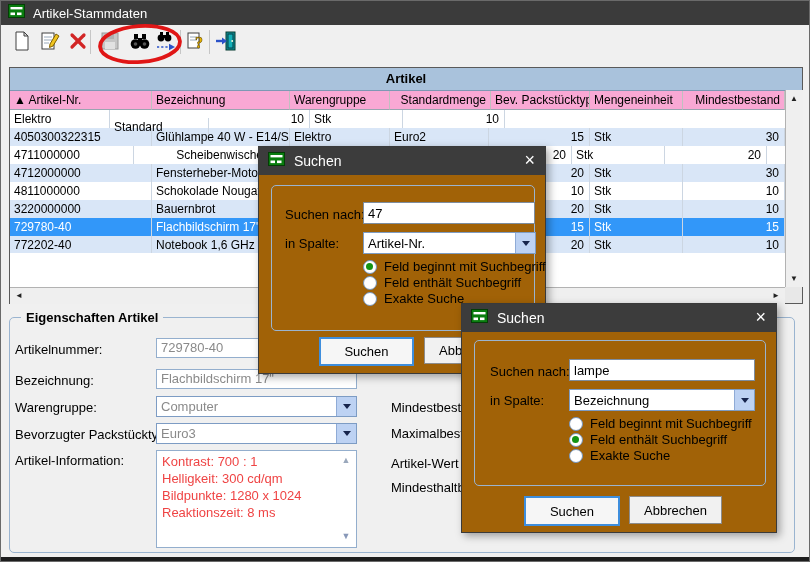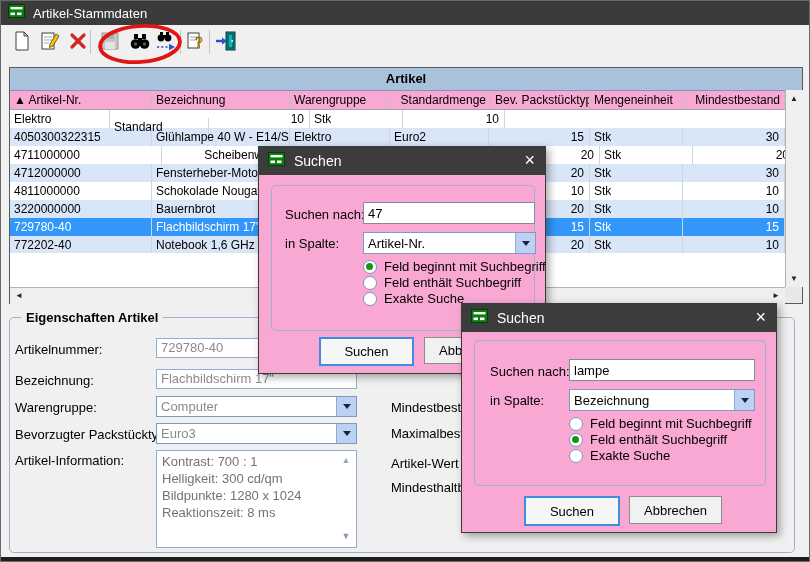--- a/index.html
+++ b/index.html
@@ -36,34 +36,34 @@
   .hscroll{position:absolute;left:0;top:219px;width:775px;height:16px;background:#efefef;border-top:1px solid #b2b2b2;}
   .hcorner{position:absolute;left:775px;top:219px;width:17px;height:16px;background:#e8e8e8;}
   .sarrow{position:absolute;font-size:8px;color:#222;width:16px;height:15px;text-align:center;line-height:15px;}
 
   
   .groupbox{border:1px solid #9ab4d0;border-radius:5px;background:transparent;}
   .gtitle{position:absolute;background:#f0f0f0;padding:0 5px;font-weight:bold;font-size:13px;color:#000;}
   .lbl{font-size:13px;color:#000;white-space:nowrap;}
   .pfield{background:#fff;border:1px solid #93aecd;color:#8a8a8a;font-size:13px;line-height:18px;
           padding-left:4px;overflow:hidden;white-space:nowrap;}
-  .ptextarea{background:#fff;border:1px solid #93aecd;color:#737373;font-size:13px;line-height:17px;
+  .ptextarea{background:#fff;border:1px solid #93aecd;color:#ef4444;font-size:13px;line-height:17px;
              padding:2px 18px 2px 5px;white-space:pre-line;overflow:hidden;}
   .ta-arrow{position:absolute;font-size:9px;color:#9aa8bc;width:14px;text-align:center;}
 
   .combo{background:#fff;border:1px solid #7d9cc4;display:flex;align-items:center;}
   .combo .ctxt{flex:1;padding-left:4px;font-size:13px;overflow:hidden;white-space:nowrap;}
   .combo.gray .ctxt{color:#8a8a8a;}
   .combo .arrow-btn{width:19px;align-self:stretch;background:#bdd2f3;border-left:1px solid #8fabd6;
                     display:flex;align-items:center;justify-content:center;}
   .arrow-tri{width:0;height:0;border-left:4px solid transparent;border-right:4px solid transparent;
              border-top:5px solid #16244c;}
 
   
-  .dialog{background:#f9a8d4;border:1px solid #3a3a3a;box-shadow:3px 3px 8px rgba(0,0,0,0.35);}
+  .dialog{background:#a16207;border:1px solid #3a3a3a;box-shadow:3px 3px 8px rgba(0,0,0,0.35);}
   .dtitle{position:absolute;left:0;top:0;right:0;height:28px;background:#3c3c3c;display:flex;
           align-items:center;padding-left:9px;gap:9px;}
   .dtitle .ttl{color:#fff;font-size:14px;}
   .dclose{position:absolute;right:10px;top:0;height:28px;color:#fff;font-size:18px;line-height:26px;}
   .dinput{background:#fff;border:1px solid #7d8da0;font-size:13px;color:#000;padding:0 0 0 4px;
           font-family:"Liberation Sans",sans-serif;outline:none;}
   .radio-row{position:absolute;display:flex;align-items:center;gap:7px;height:15px;}
   .radio-circle{width:12px;height:12px;border:1px solid #7595bd;border-radius:50%;background:#fff;position:relative;flex:0 0 auto;}
   .radio-dot{position:absolute;left:2px;top:2px;width:7px;height:7px;border-radius:50%;background:#149414;display:none;}
   .radio-row.sel .radio-dot{display:block;}
@@ -192,21 +192,21 @@
         <div class="tr alt">
           <div class="td" style="width: 142px;">4050300322315</div>
           <div class="td" style="width: 138px;">Glühlampe 40 W - E14/SES</div>
           <div class="td" style="width: 100px;">Elektro</div>
           <div class="td" style="width: 99px;">Euro2</div>
           <div class="td r" style="width: 101px;">15</div>
           <div class="td" style="width: 93px;">Stk</div>
           <div class="td r" style="width: 102px;">30</div>
         </div>
         <div class="tr">
-          <div class="td" style="width: 152px;">4711000000</div>
+          <div class="td" style="width: 124px;">4711000000</div>
           <div class="td" style="width: 138px; text-align: right;">Scheibenwischer</div>
           <div class="td" style="width: 100px;"></div>
           <div class="td" style="width: 99px;"></div>
           <div class="td r" style="width: 101px;">20</div>
           <div class="td" style="width: 93px;">Stk</div>
           <div class="td r" style="width: 102px;">20</div>
         </div>
         <div class="tr alt">
           <div class="td" style="width: 142px;">4712000000</div>
           <div class="td" style="width: 138px;">Fensterheber-Motor</div>

